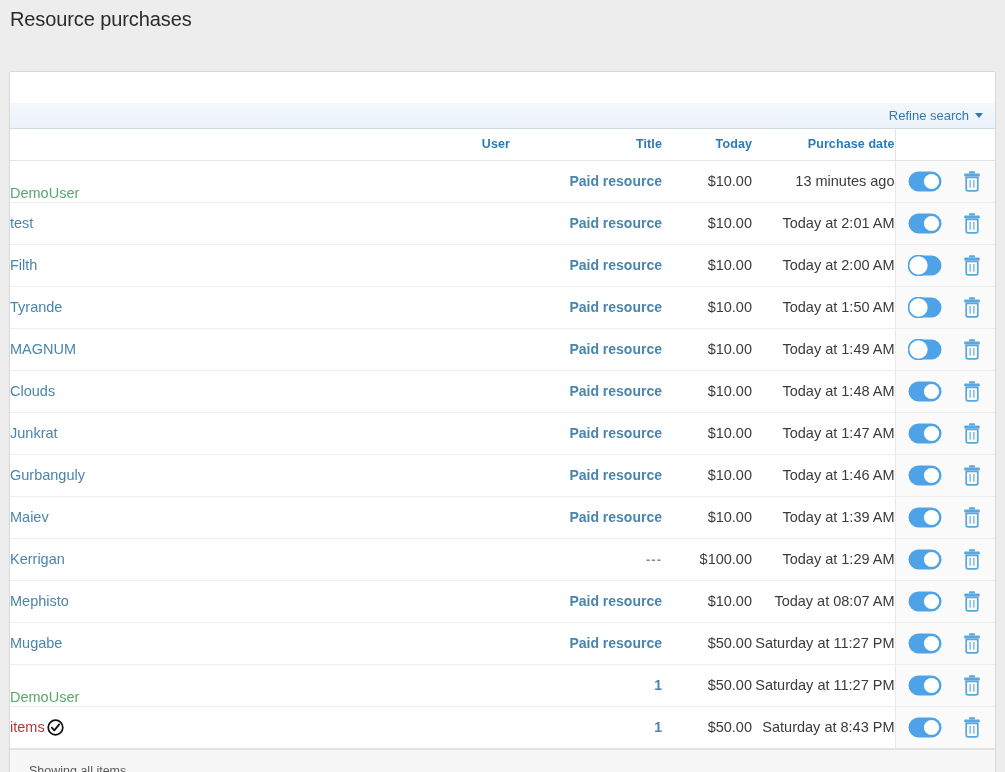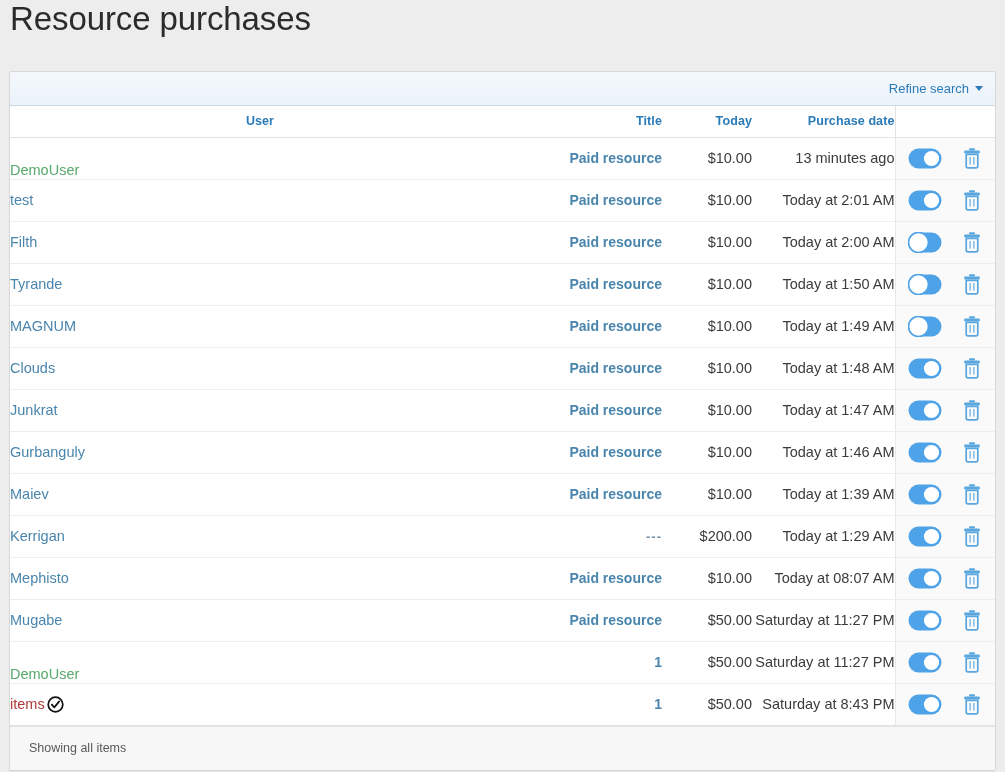--- a/index.html
+++ b/index.html
@@ -26,48 +26,49 @@
   }
   .breadcrumb .crumb-sep {
     font-weight: normal;
     color: #a8a8a8;
     font-size: 12px;
   }
 
   
   .page-title {
     padding: 2px 0 0 10px;
-    font-size: 33px;
+    font-size: 20px;
     color: #2b2b2b;
     font-weight: normal;
     line-height: 34px;
     letter-spacing: -0.1px;
   }
 
   
   .card {
     position: absolute;
     left: 9px;
     top: 71px;
     width: 987px;
     background: #fff;
     border: 1px solid #d8d8d8;
     border-radius: 2px;
     box-shadow: 0 1px 1px rgba(0,0,0,0.04);
   }
 
   
   .toolbar {
-    height: 34px;
+    height: 26px;
     background: linear-gradient(to bottom, #f4f8fc 0%, #eaf2fa 100%);
     border-bottom: 1px solid #cfd9e2;
     display: flex;
     align-items: center;
     justify-content: flex-end;
     padding-right: 12px;
+    margin-top: 31px;
   }
   .refine-search {
     font-size: 13px;
     color: #2b7bb9;
     display: flex;
     align-items: center;
     gap: 6px;
     cursor: pointer;
     user-select: none;
   }
@@ -91,21 +92,21 @@
   }
   thead tr { height: 31px; }
   thead th {
     font-size: 12.5px;
     font-weight: bold;
     color: #2b7bb9;
     border-bottom: 1px solid #e3e3e3;
     background: #fff;
     letter-spacing: 0.1px;
   }
-  th.col-user   { text-align: center;  padding-left: 19px; }
+  th.col-user   { text-align: right;  padding-left: 19px; }
   th.col-title  { text-align: right; padding-right: 9px; }
   th.col-price  { text-align: right; padding-right: 9px; }
   th.col-date   { text-align: right; padding-right: 13px; }
   th.col-act    { border-left: 1px solid #e3e3e3; background:#fff; }
 
   
   .w-user  { width: 500px; }
   .w-title { width: 152px; }
   .w-price { width: 90px; }
   .w-date  { width: 143px; }
@@ -436,21 +437,21 @@
               </div>
             </td>
           </tr>
           <tr>
             <td class="c-user">
               <span class="user-cell">
                 <a class="uname" style="text-decoration:none">Kerrigan</a>
               </span>
             </td>
             <td class="c-title"><span class="dashes">---</span></td>
-            <td class="c-price">$200.00</td>
+            <td class="c-price">$100.00</td>
             <td class="c-date">Today at 1:29 AM</td>
             <td class="c-act">
               <div class="actions">
                 <span class="toggle"><svg width="34" height="21" viewBox="0 0 34 21">
                     <rect x="0.5" y="0.5" width="33" height="20" rx="10" fill="#4ea3e8"></rect>
                     <circle cx="23.5" cy="10.5" r="7.6" fill="#ffffff"></circle>
                   </svg></span>
                 <span class="trash"><svg width="20" height="22" viewBox="0 0 20 22">
                     <rect x="7" y="1.2" width="6" height="2.2" rx="0.8" fill="#5aa7e0"></rect>
                     <rect x="2.2" y="3.6" width="15.6" height="3" rx="1" fill="#5aa7e0"></rect>

